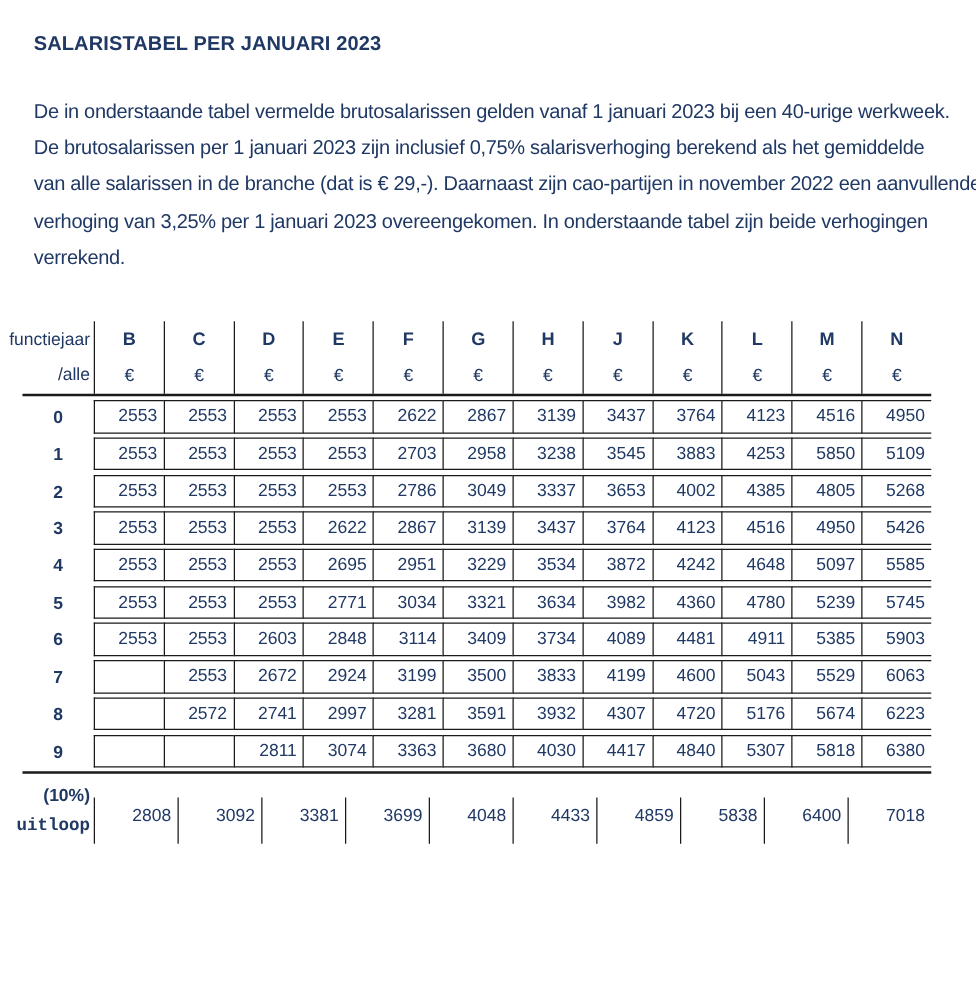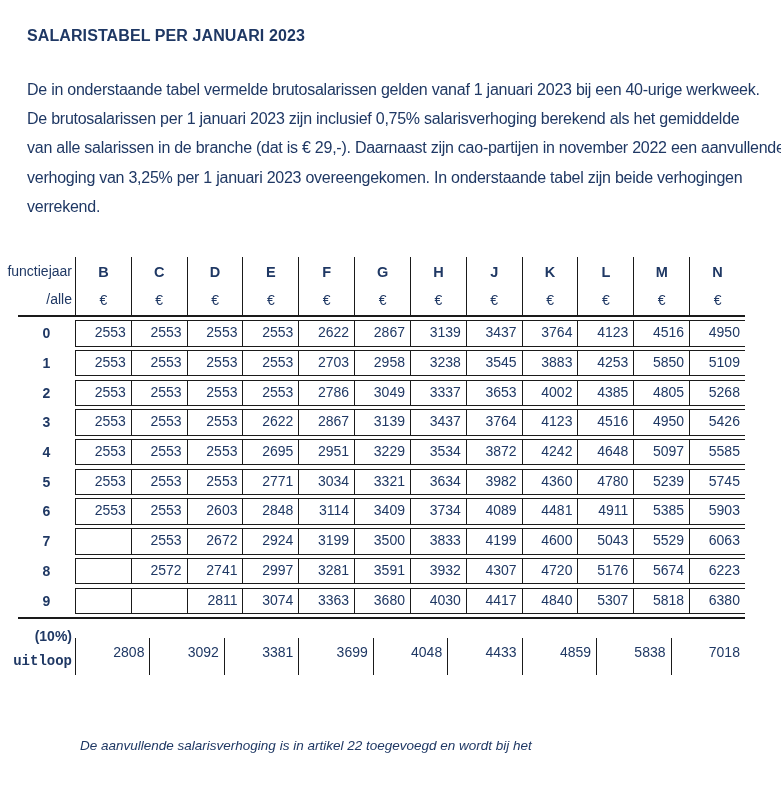--- a/index.html
+++ b/index.html
@@ -350,23 +350,23 @@
       </div>
       <div class="ocells">
           <div class="ocell">2808</div>
           <div class="ocell">3092</div>
           <div class="ocell">3381</div>
           <div class="ocell">3699</div>
           <div class="ocell">4048</div>
           <div class="ocell">4433</div>
           <div class="ocell">4859</div>
           <div class="ocell">5838</div>
+          <div class="ocell">6400</div>
           <div class="ocell">7018</div>
         </div>
     </div>
 
   </div>
 
   <div class="footnote">
-    <div>De aanvullende salarisverhoging is in artikel 22 toegevoegd en wordt bij het</div>
   </div>
 
 </div>
 
 </body></html>

